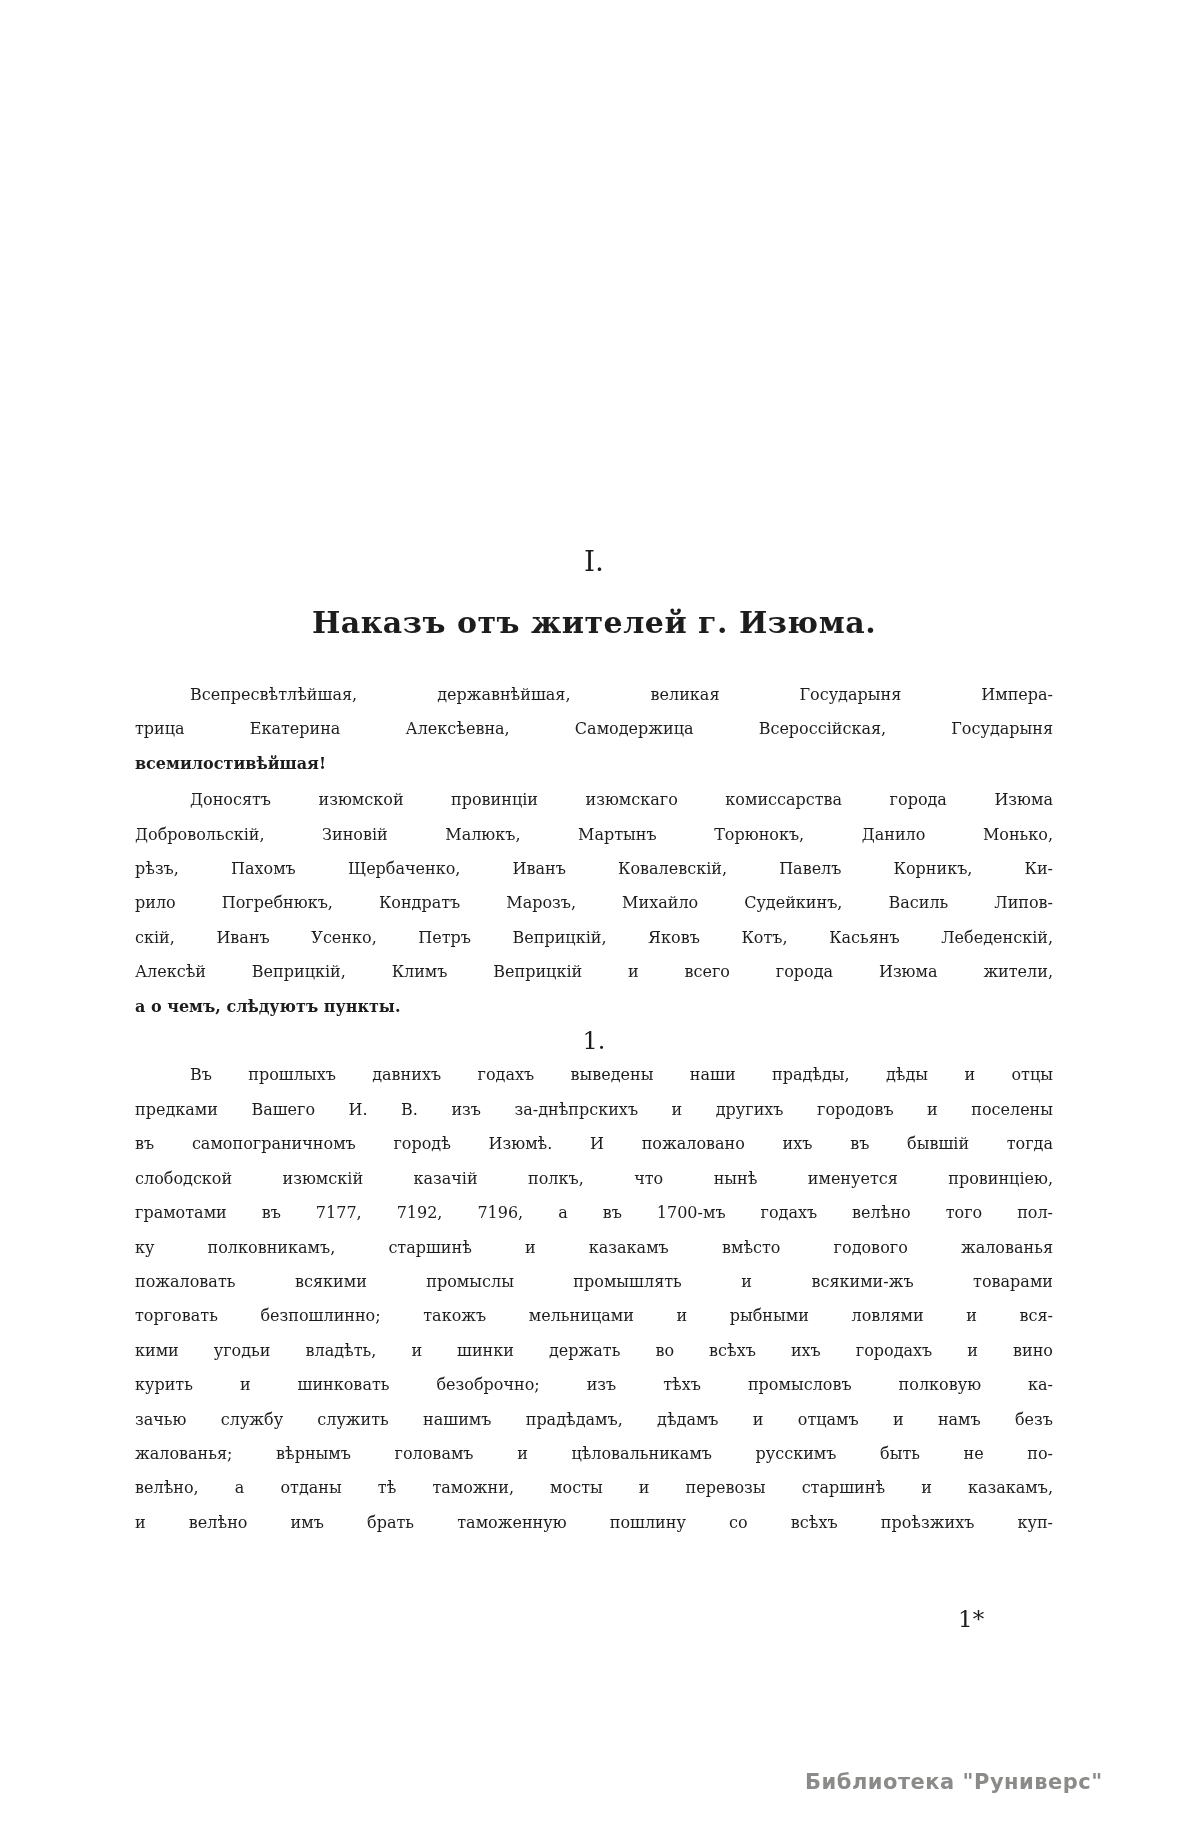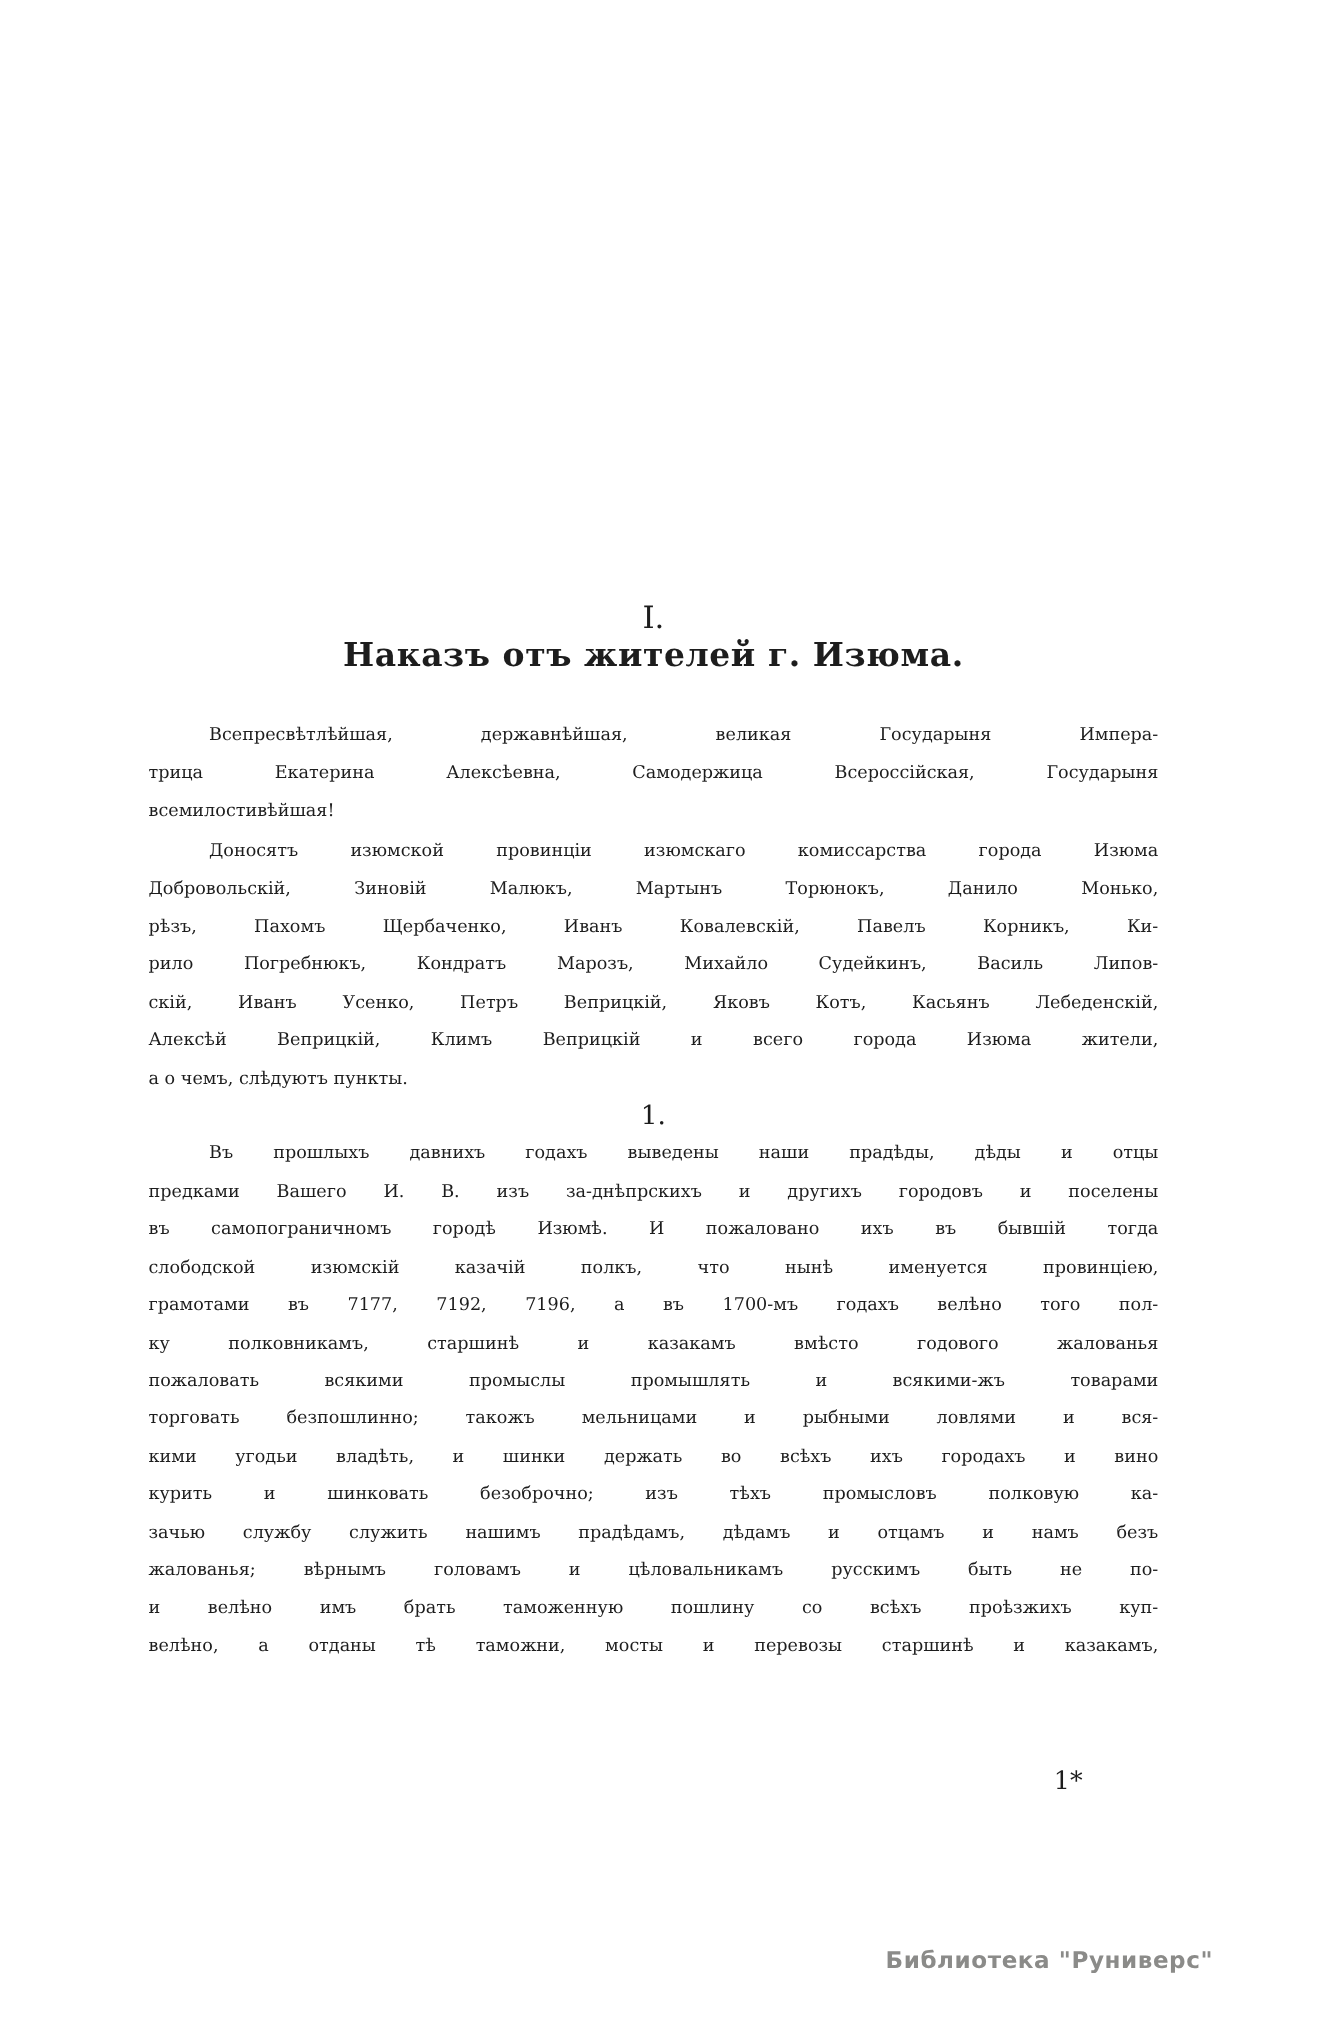--- a/index.html
+++ b/index.html
@@ -25,37 +25,38 @@
   .numeral {
     text-align: center;
     font-size: 28px;
     line-height: 32px;
   }
   .title {
     text-align: center;
     font-size: 30px;
     font-weight: bold;
     letter-spacing: 0.5px;
+    margin-top: 27px;
     line-height: 36px;
   }
   .para {
     margin: 0;
   }
   .para.p1 { margin-top: 37px; }
   .para.p2 { margin-top: 2px; }
   .para.p3 { margin-top: 0; }
   .line {
     font-size: 16px;
     line-height: 34.4px;
     text-align: justify;
     text-align-last: justify;
     white-space: normal;
   }
   .para .line:first-child { text-indent: 55px; }
-  .para:not(.continued) .line:last-child { text-align-last: left; }
+  .para:not(.continued) .line:last-child { text-align-last: left; font-weight: bold; }
   .point-number {
     text-align: center;
     font-size: 24px;
     line-height: 34.4px;
     margin-top: 0;
   }
   .signature-mark {
     position: absolute;
     left: 958px;
     top: 1606px;
@@ -107,22 +108,22 @@
         <div class="line">въ самопограничномъ городѣ Изюмѣ. И пожаловано ихъ въ бывшій тогда</div>
         <div class="line">слободской изюмскій казачій полкъ, что нынѣ именуется провинціею,</div>
         <div class="line">грамотами въ 7177, 7192, 7196, а въ 1700-мъ годахъ велѣно того пол-</div>
         <div class="line">ку полковникамъ, старшинѣ и казакамъ вмѣсто годового жалованья</div>
         <div class="line">пожаловать всякими промыслы промышлять и всякими-жъ товарами</div>
         <div class="line">торговать безпошлинно; такожъ мельницами и рыбными ловлями и вся-</div>
         <div class="line">кими угодьи владѣть, и шинки держать во всѣхъ ихъ городахъ и вино</div>
         <div class="line">курить и шинковать безоброчно; изъ тѣхъ промысловъ полковую ка-</div>
         <div class="line">зачью службу служить нашимъ прадѣдамъ, дѣдамъ и отцамъ и намъ безъ</div>
         <div class="line">жалованья; вѣрнымъ головамъ и цѣловальникамъ русскимъ быть не по-</div>
+        <div class="line">велѣно, а отданы тѣ таможни, мосты и перевозы старшинѣ и казакамъ,</div>
         <div class="line">и велѣно имъ брать таможенную пошлину со всѣхъ проѣзжихъ куп-</div>
-        <div class="line">велѣно, а отданы тѣ таможни, мосты и перевозы старшинѣ и казакамъ,</div>
       </div>
 
   </div>
 
   <div class="signature-mark">1*</div>
 
   <div class="watermark">Библиотека "Руниверс"</div>
 </div>
 
 </body></html>

